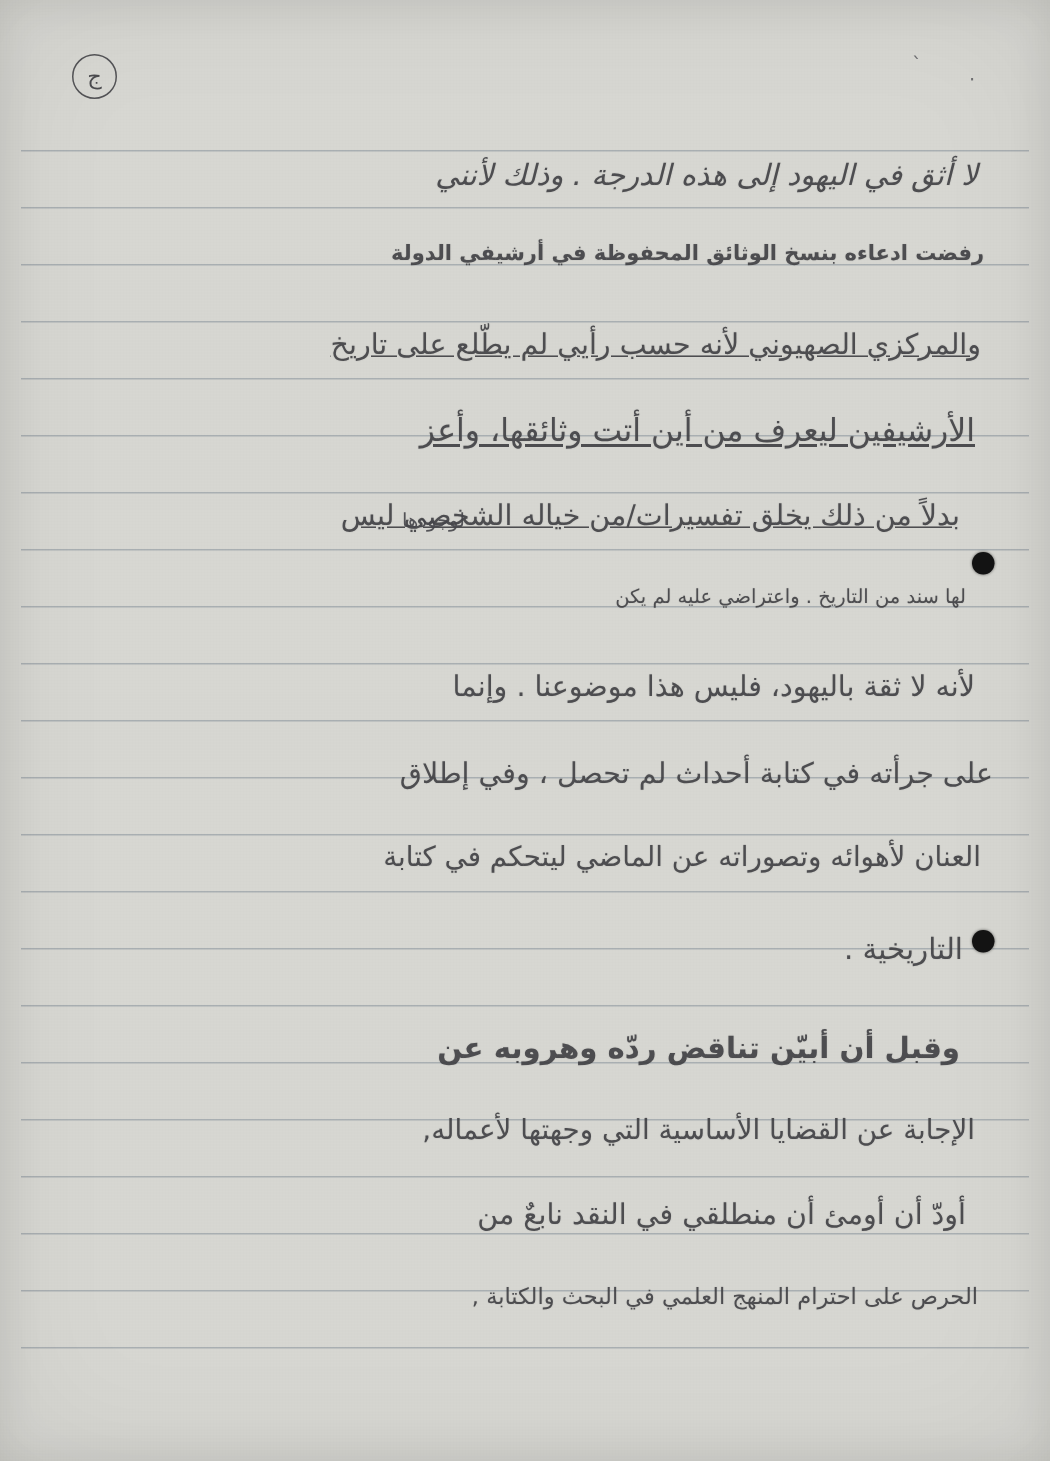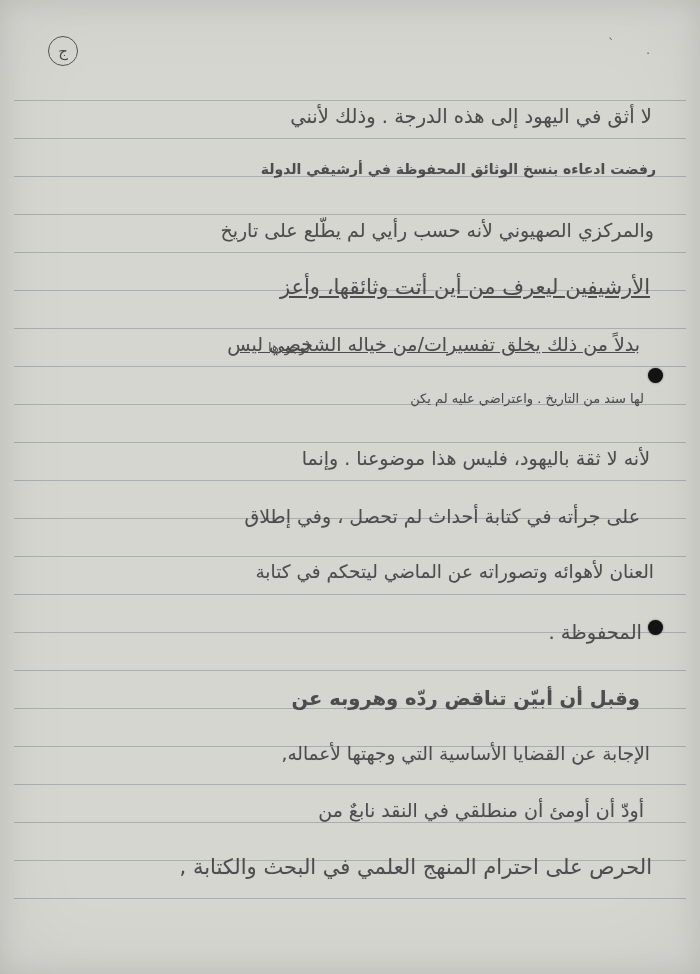--- a/index.html
+++ b/index.html
@@ -146,34 +146,34 @@
     </div>
 
   <div class="page-marker">
     <span>ج</span>
   </div>
 
   <div class="corner-mark" id="corner-0" style="left: 608px; top: 36px;">`</div>
   <div class="corner-mark" id="corner-1" style="left: 646px; top: 46px;">·</div>
 
   <div id="text-layer">
-      <div class="hand" style="top: 106px; right: 48px; font-size: 19.5px;">لا أثق في اليهود إلى هذه الدرجة . وذلك لأنني</div>
+      <div class="hand" style="top: 106px; right: 48px; font-size: 19.5px; font-style: italic;">لا أثق في اليهود إلى هذه الدرجة . وذلك لأنني</div>
       <div class="hand" style="top: 162px; right: 44px; font-size: 14px; font-weight: bold;">رفضت ادعاءه بنسخ الوثائق المحفوظة في أرشيفي الدولة</div>
-      <div class="hand" style="top: 220px; right: 46px; font-size: 19px;">والمركزي الصهيوني لأنه حسب رأيي لم يطّلع على تاريخ</div>
+      <div class="hand" style="top: 220px; right: 46px; font-size: 19px; text-decoration: underline;">والمركزي الصهيوني لأنه حسب رأيي لم يطّلع على تاريخ</div>
       <div class="hand" style="top: 276px; right: 50px; font-size: 21px; text-decoration: underline;">الأرشيفين ليعرف من أين أتت وثائقها، وأعز</div>
       <div class="hand" style="top: 334px; right: 60px; font-size: 19px; text-decoration: underline;">بدلاً من ذلك يخلق تفسيرات/من خياله الشخصي ليس</div>
       <div class="hand" style="top: 392px; right: 56px; font-size: 13px;">لها سند من التاريخ . واعتراضي عليه لم يكن</div>
       <div class="hand" style="top: 448px; right: 50px; font-size: 19px;">لأنه لا ثقة باليهود، فليس هذا موضوعنا . وإنما</div>
-      <div class="hand" style="top: 506px; right: 60px; font-size: 19px;">على جرأته في كتابة أحداث لم تحصل ، وفي إطلاق</div>
+      <div class="hand" style="top: 506px; right: 38px; font-size: 19px;">على جرأته في كتابة أحداث لم تحصل ، وفي إطلاق</div>
       <div class="hand" style="top: 562px; right: 46px; font-size: 18.5px;">العنان لأهوائه وتصوراته عن الماضي ليتحكم في كتابة</div>
-      <div class="hand" style="top: 622px; right: 58px; font-size: 19.5px;">المحفوظة .</div>
+      <div class="hand" style="top: 622px; right: 58px; font-size: 19.5px;">التاريخية .</div>
       <div class="hand" style="top: 688px; right: 60px; font-size: 19.5px; font-weight: bold;">وقبل أن أبيّن تناقض ردّه وهروبه عن</div>
       <div class="hand" style="top: 744px; right: 50px; font-size: 18.5px;">الإجابة عن القضايا الأساسية التي وجهتها لأعماله,</div>
       <div class="hand" style="top: 800px; right: 56px; font-size: 19px;">أودّ أن أومئ أن منطلقي في النقد نابعٌ من</div>
-      <div class="hand" style="top: 856px; right: 48px; font-size: 21px;">الحرص على احترام المنهج العلمي في البحث والكتابة ,</div>
+      <div class="hand" style="top: 856px; right: 48px; font-size: 15px;">الحرص على احترام المنهج العلمي في البحث والكتابة ,</div>
     </div>
 
   <div class="interline-note" id="note-0" style="left: 268px; top: 340px;">لوجودها</div>
 
   <div class="hole" id="hole-0" style="top: 368px;"></div>
   <div class="hole" id="hole-1" style="top: 620px;"></div>
 
   <div class="edge-shadow"></div>
 </div>
 

